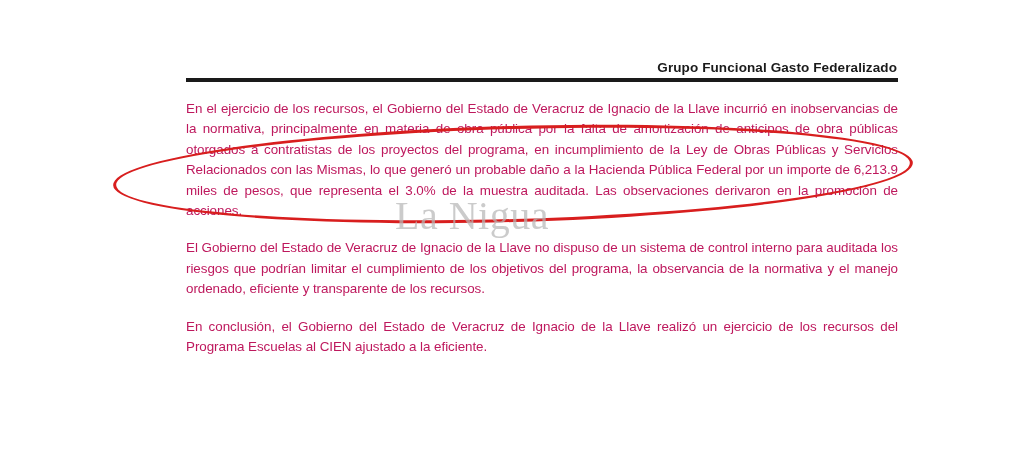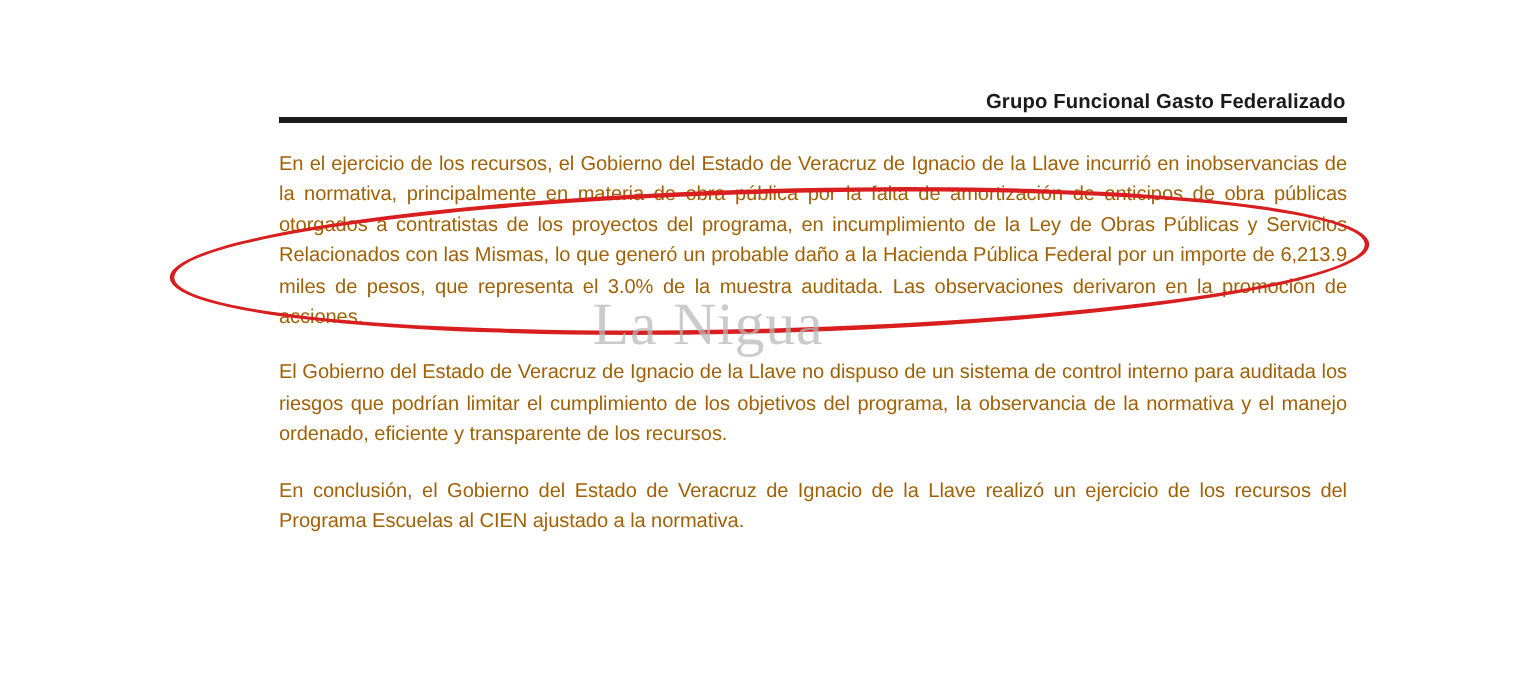--- a/index.html
+++ b/index.html
@@ -36,21 +36,21 @@
   }
   .rule {
     height: 4px;
     background: #1a1a1a;
     width: 100%;
     margin-bottom: 17px;
   }
   .para {
     font-size: 13.4px;
     line-height: 20.4px;
-    color: #a16207;
+    color: #be185d;
     text-align: justify;
     margin: 0 0 17px 0;
     letter-spacing: -0.05px;
   }
   .para:last-child {
     margin-bottom: 0;
   }
   .ellipse {
     position: absolute;
     left: 113px;
@@ -85,21 +85,21 @@
   <div class="doc">
 
     <div class="header-line">Grupo Funcional Gasto Federalizado</div>
 
     <div class="rule"></div>
 
     <p class="para">En el ejercicio de los recursos, el Gobierno del Estado de Veracruz de Ignacio de la Llave incurrió en inobservancias de la normativa, principalmente en materia de obra pública por la falta de amortización de anticipos de obra públicas otorgados a contratistas de los proyectos del programa, en incumplimiento de la Ley de Obras Públicas y Servicios Relacionados con las Mismas, lo que generó un probable daño a la Hacienda Pública Federal por un importe de 6,213.9 miles de pesos, que representa el 3.0% de la muestra auditada. Las observaciones derivaron en la promoción de acciones.</p>
 
     <p class="para">El Gobierno del Estado de Veracruz de Ignacio de la Llave no dispuso de un sistema de control interno para auditada los riesgos que podrían limitar el cumplimiento de los objetivos del programa, la observancia de la normativa y el manejo ordenado, eficiente y transparente de los recursos.</p>
 
-    <p class="para">En conclusión, el Gobierno del Estado de Veracruz de Ignacio de la Llave realizó un ejercicio de los recursos del Programa Escuelas al CIEN ajustado a la normativa.</p>
+    <p class="para">En conclusión, el Gobierno del Estado de Veracruz de Ignacio de la Llave realizó un ejercicio de los recursos del Programa Escuelas al CIEN ajustado a la eficiente.</p>
 
   </div>
 
   <div class="ellipse"></div>
 
   <div class="watermark">La Nigua</div>
 
 </div>
 
 </body></html>

